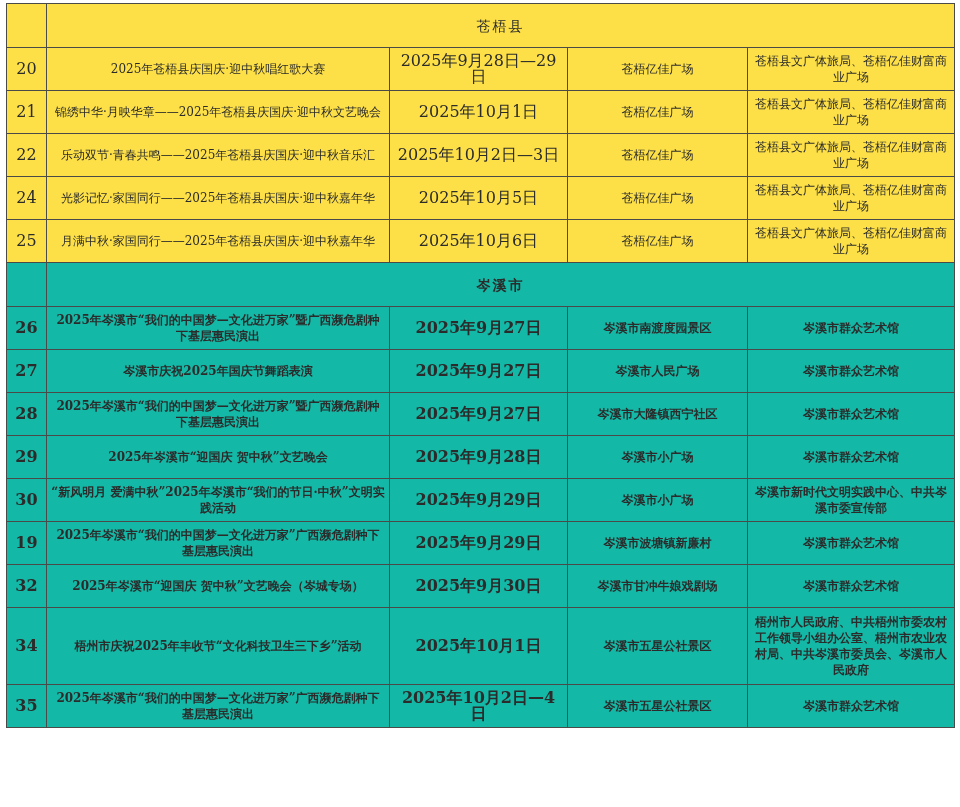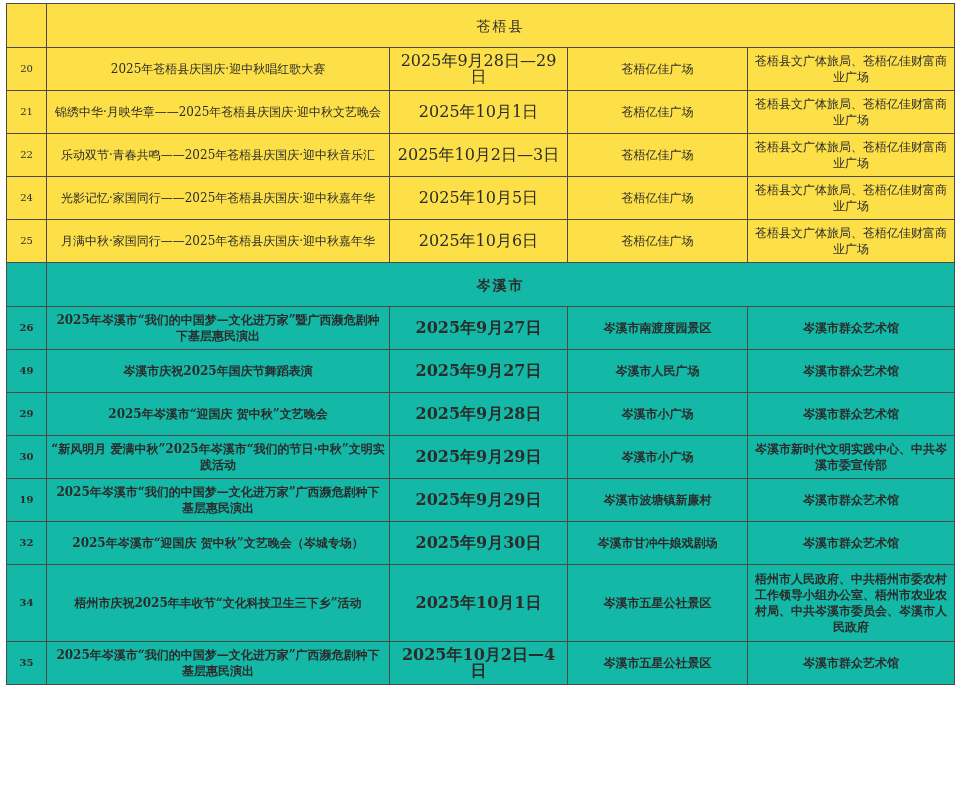--- a/index.html
+++ b/index.html
@@ -27,21 +27,21 @@
   col.c-num { width: 40px; }
   col.c-name { width: 343px; }
   col.c-date { width: 178px; }
   col.c-venue { width: 180px; }
   col.c-org { width: 207px; }
   tr.sec-green td { background: #fde047; }
   tr.sec-cream td { background: #14b8a6; font-weight: bold; }
   tr.section-head td { height: 39px; font-size: 14px; letter-spacing: 2px; }
   tr.row td { height: 38px; }
   tr.row.tall td { height: 72px; }
-  td.num { font-size: 10px; }
+  td.num { font-size: 16px; }
   td.name { padding: 2px 3px; }
   td.date { font-size: 16px; }
   td.org { padding: 2px 6px; }
 </style>
 </head>
 <body>
 
 <table class="events">
   <colgroup>
     <col class="c-num">
@@ -97,24 +97,31 @@
       <td colspan="4">岑溪市</td>
     </tr>
     <tr class="row sec-cream">
       <td class="num">26</td>
       <td class="name">2025年岑溪市“我们的中国梦—文化进万家”暨广西濒危剧种下基层惠民演出</td>
       <td class="date">2025年9月27日</td>
       <td class="venue">岑溪市南渡度园景区</td>
       <td class="org">岑溪市群众艺术馆</td>
     </tr>
     <tr class="row sec-cream">
-      <td class="num">49</td>
+      <td class="num">27</td>
       <td class="name">岑溪市庆祝2025年国庆节舞蹈表演</td>
       <td class="date">2025年9月27日</td>
       <td class="venue">岑溪市人民广场</td>
+      <td class="org">岑溪市群众艺术馆</td>
+    </tr>
+    <tr class="row sec-cream">
+      <td class="num">28</td>
+      <td class="name">2025年岑溪市“我们的中国梦—文化进万家”暨广西濒危剧种下基层惠民演出</td>
+      <td class="date">2025年9月27日</td>
+      <td class="venue">岑溪市大隆镇西宁社区</td>
       <td class="org">岑溪市群众艺术馆</td>
     </tr>
     <tr class="row sec-cream">
       <td class="num">29</td>
       <td class="name">2025年岑溪市“迎国庆 贺中秋”文艺晚会</td>
       <td class="date">2025年9月28日</td>
       <td class="venue">岑溪市小广场</td>
       <td class="org">岑溪市群众艺术馆</td>
     </tr>
     <tr class="row sec-cream">

